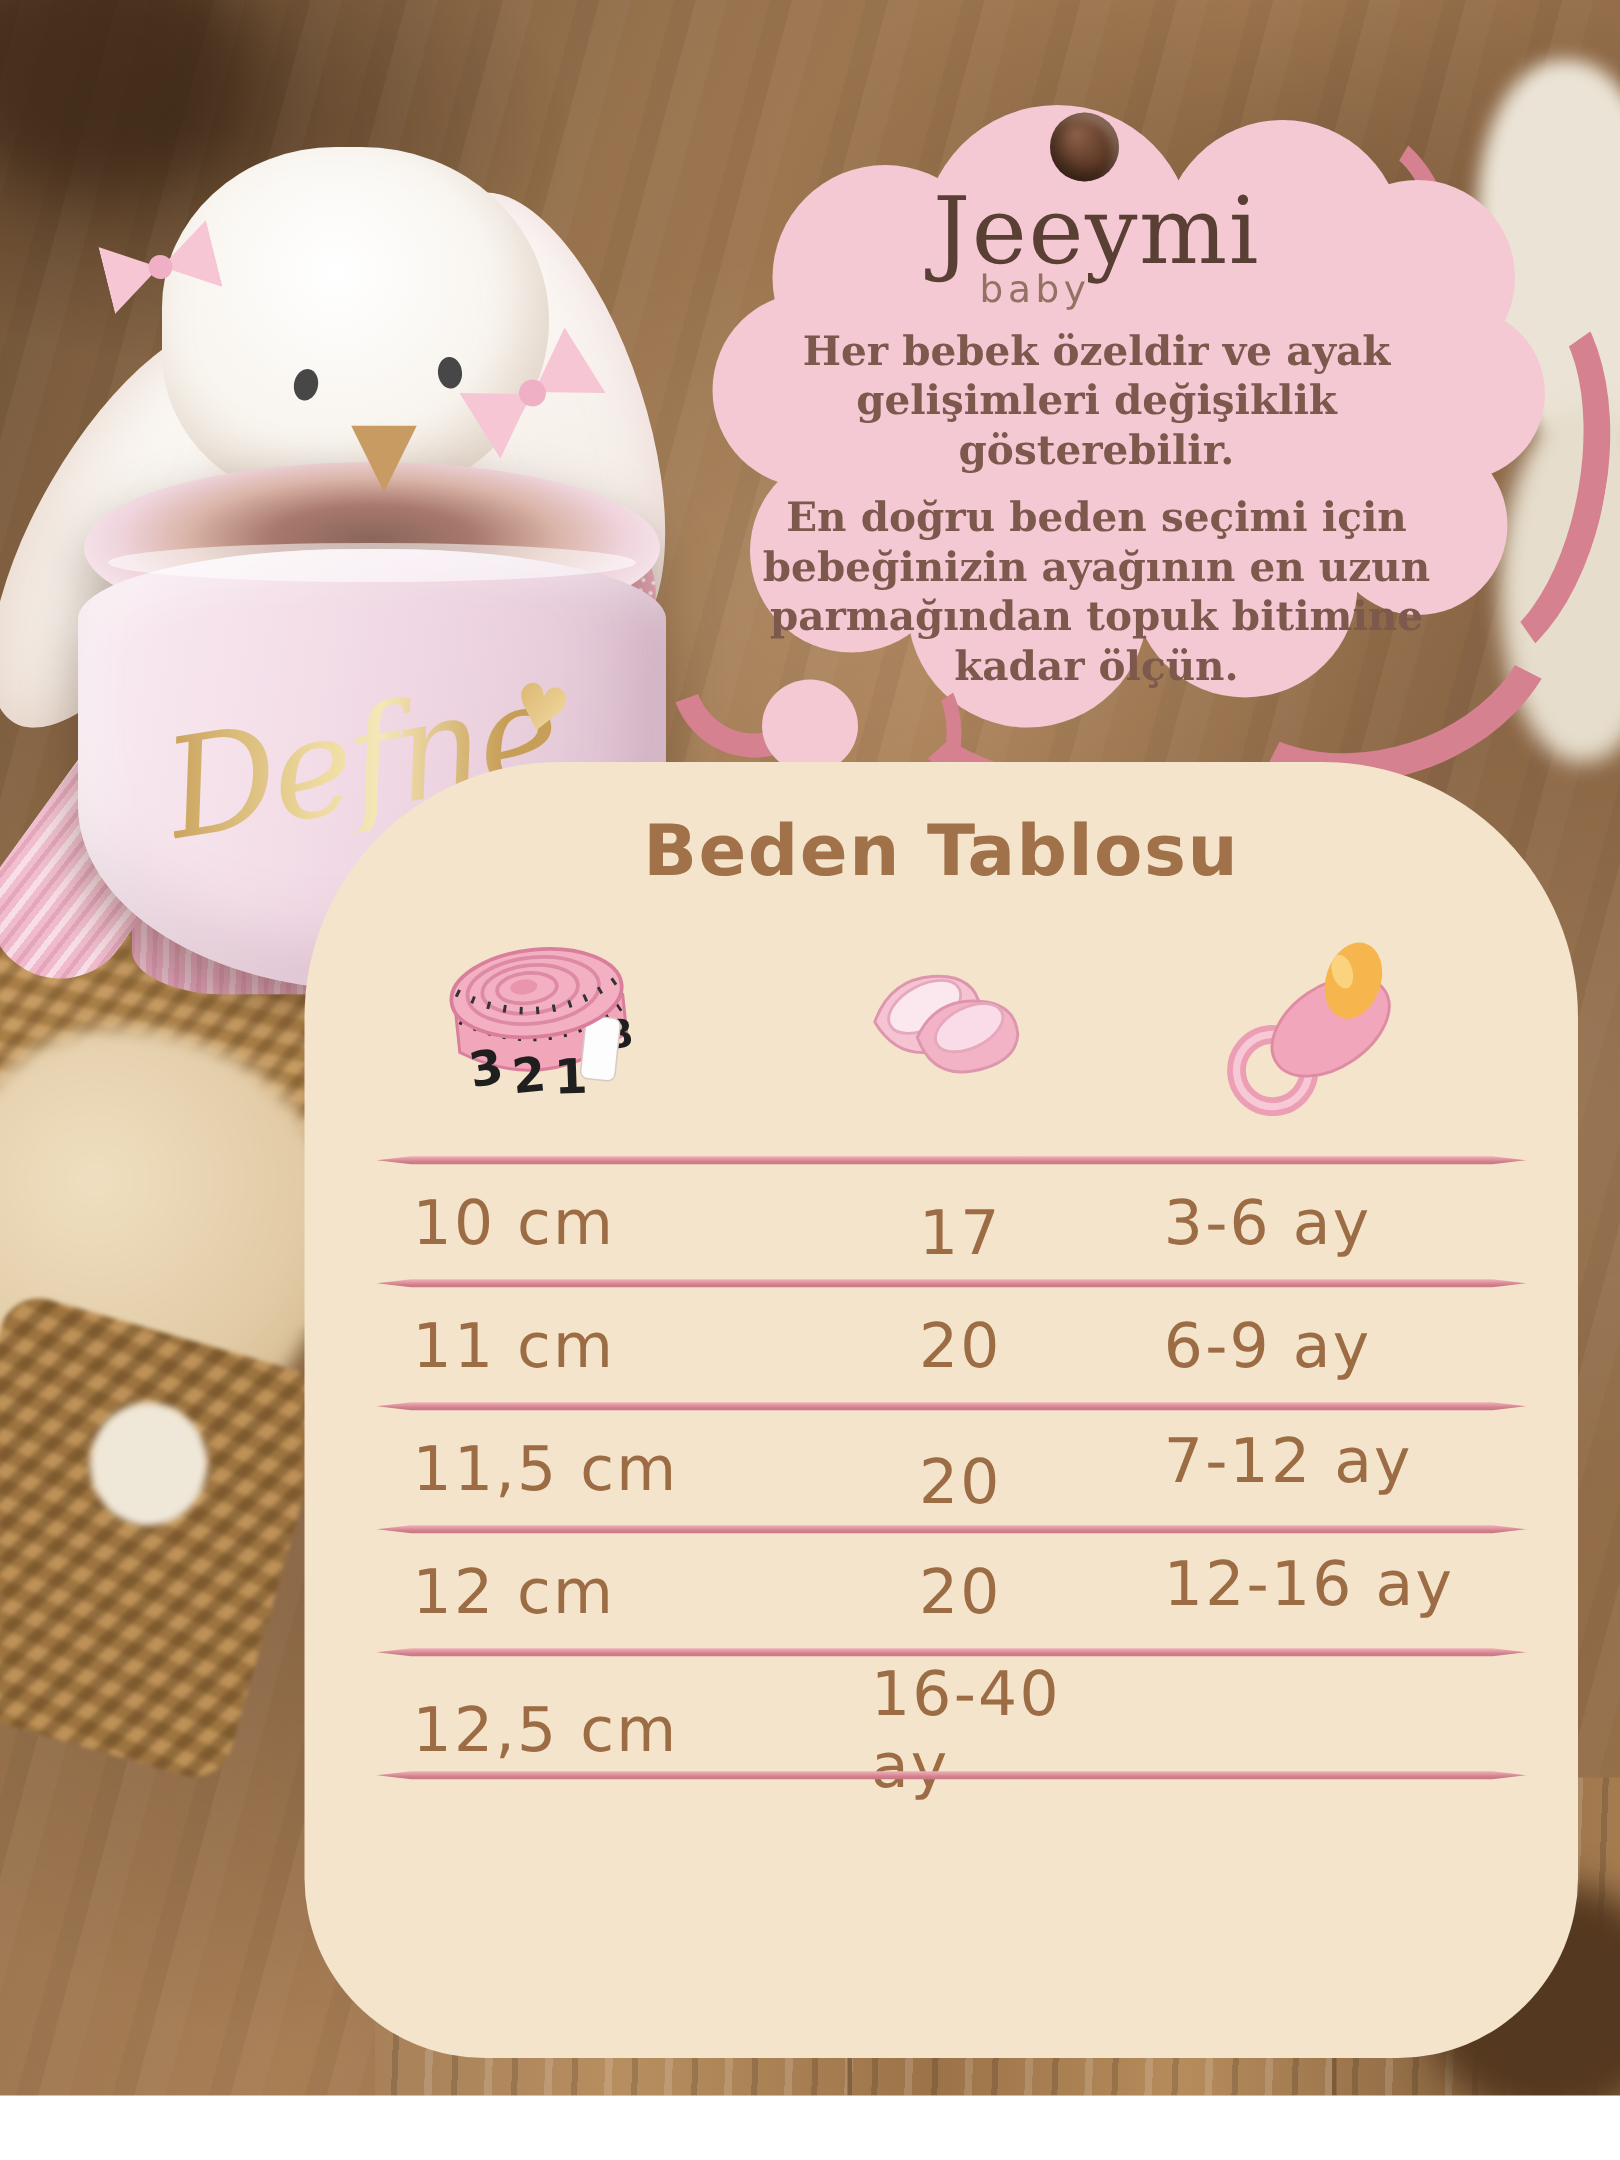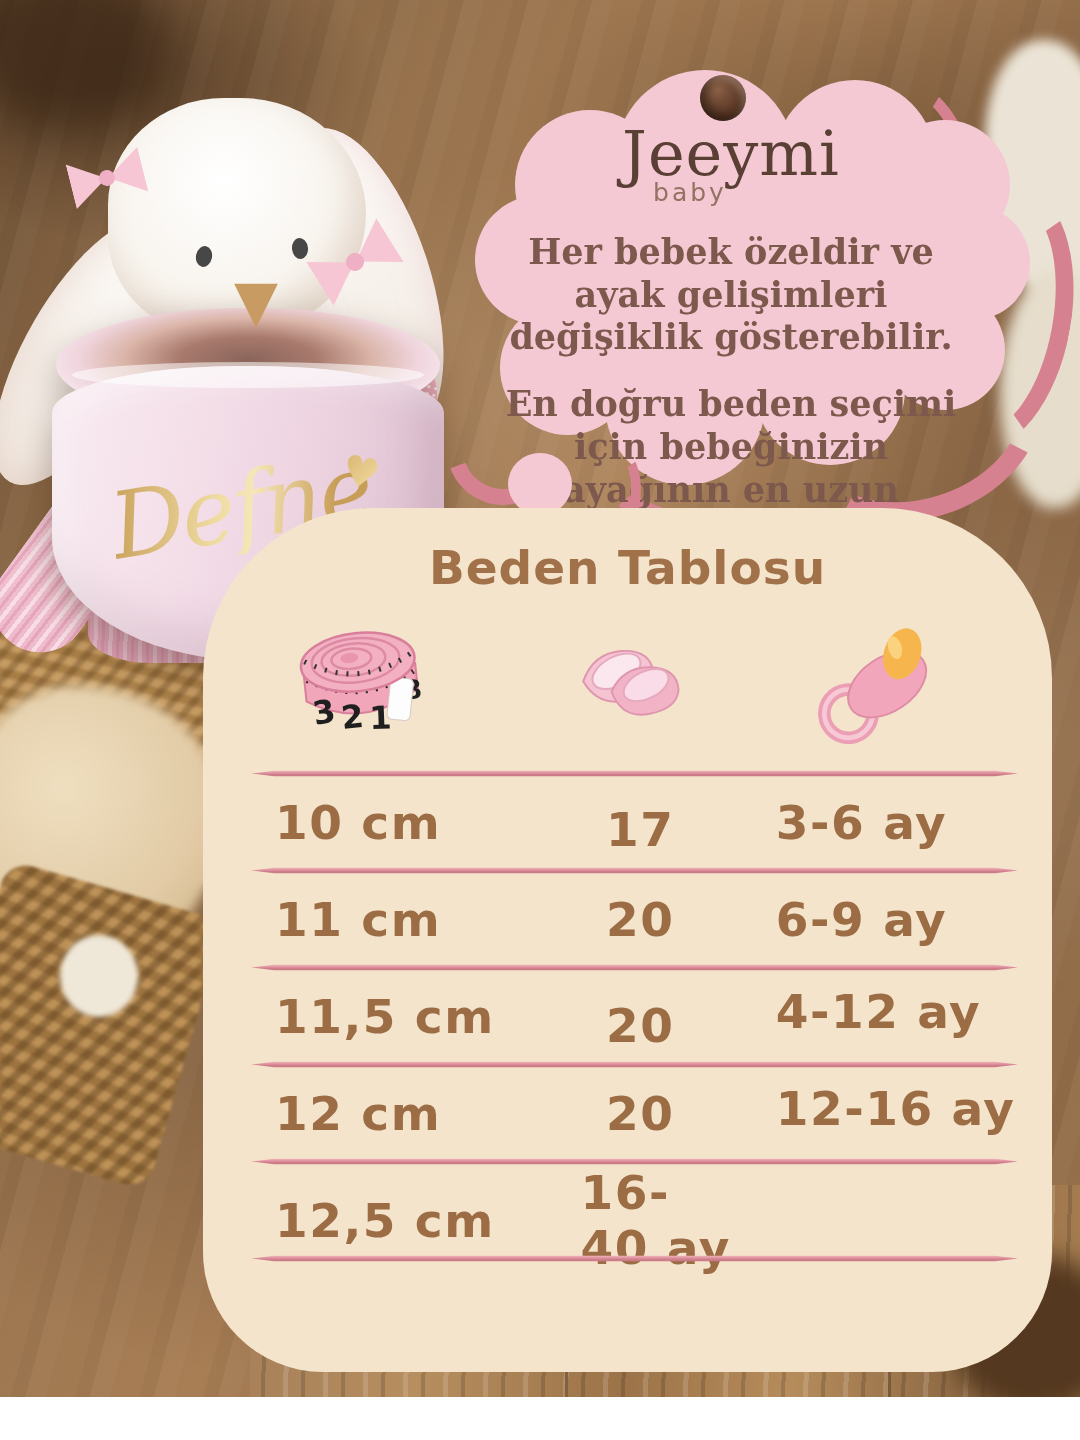--- a/index.html
+++ b/index.html
@@ -133,42 +133,42 @@
   .crD{left:468px;top:118px;width:112px;height:232px;border-width:18px;transform:rotate(10deg);}
   .crE{left:430px;top:20px;width:62px;height:132px;border-width:12px;transform:rotate(-14deg);}
   .cloud-content{position:absolute;left:30px;top:8px;width:492px;z-index:3;text-align:center;}
   .logo-ball{width:46px;height:46px;border-radius:50%;margin:2px auto 0;transform:translateX(-8px);
     background:radial-gradient(circle at 38% 32%,#8a6048 0%,#6b4530 38%,#4a2c1c 78%);
     box-shadow:inset 6px -5px 10px rgba(0,0,0,.35),inset -4px 4px 6px rgba(255,245,230,.25);}
   .logo-word{font-family:"DejaVu Serif",serif;font-size:62px;line-height:1.05;color:#5a4034;
     letter-spacing:1px;}
   .logo-baby{font-family:"DejaVu Sans",sans-serif;font-size:25px;color:#937263;letter-spacing:3px;
     text-align:center;padding-right:82px;margin-top:-8px;}
-  .bubble-p{font-family:"DejaVu Serif",serif;font-weight:bold;font-size:35px;line-height:1.22;
-    color:#7d584c;margin:24px 0 0;}
+  .bubble-p{font-family:"DejaVu Serif",serif;font-weight:bold;font-size:27px;line-height:1.22;
+    color:#7d584c;margin:12px 0 0;}
   .dot{position:absolute;left:508px;top:453px;width:64px;height:62px;border-radius:50%;
     background:#f4c9d3;z-index:5;}
   .dot-cres{position:absolute;left:578px;top:446px;width:42px;height:88px;z-index:5;
     border:10px solid transparent;border-right-color:#d5818f;border-radius:50%;transform:rotate(10deg);}
 
   
   .panel{position:absolute;left:203px;top:508px;width:849px;height:864px;z-index:6;
     background:#f4e4cb;border-radius:170px 170px 120px 120px;}
   .panel-title{margin:0;padding-top:32px;text-align:center;font-size:47px;font-weight:bold;
     color:#a1714a;letter-spacing:1px;}
   .icon{position:absolute;top:116px;width:135px;height:120px;}
   .icon-tape{left:92px;}
   .icon-shoes{left:356px;}
   .icon-paci{left:602px;}
   .table{position:absolute;left:0;right:0;top:262px;}
   .divider{height:7px;margin:0 34px 0 48px;
     background:linear-gradient(180deg,#f5bfc5 0%,#e39aa4 35%,#cf7d8a 65%,#c67683 100%);
     clip-path:polygon(0 50%,3% 12%,97% 12%,100% 50%,97% 88%,3% 88%);}
-  .row{height:90px;display:grid;grid-template-columns:40% 23% 37%;align-items:center;
-    color:#9c6c45;font-size:47px;font-weight:bold;letter-spacing:1.5px;}
+  .row{height:75px;display:grid;grid-template-columns:40% 23% 37%;align-items:center;
+    color:#9c6c45;font-size:41px;font-weight:normal;letter-spacing:1.5px;}
   .c1{padding-left:72px;}
   .c2{text-align:center;}
   .c3{padding-left:38px;}
   .row:nth-of-type(2) .c2{transform:translateY(7px);}
   .row:nth-of-type(6) .c2{transform:translateY(9px);}
   .row:nth-of-type(6) .c3{transform:translateY(-5px);}
   .row:nth-of-type(8) .c3{transform:translateY(-5px);}
 
   .white-strip{position:absolute;left:0;right:0;bottom:0;height:43px;background:#ffffff;z-index:7;}
 </style>
@@ -319,21 +319,21 @@
       <div class="divider"></div>
       <div class="row">
         <span class="c1">11 cm</span>
         <span class="c2">20</span>
         <span class="c3">6-9 ay</span>
       </div>
       <div class="divider"></div>
       <div class="row">
         <span class="c1">11,5 cm</span>
         <span class="c2">20</span>
-        <span class="c3">4-12 ay</span>
+        <span class="c3">7-12 ay</span>
       </div>
       <div class="divider"></div>
       <div class="row">
         <span class="c1">12 cm</span>
         <span class="c2">20</span>
         <span class="c3">12-16 ay</span>
       </div>
       <div class="divider"></div>
       <div class="row">
         <span class="c1">12,5 cm</span>

